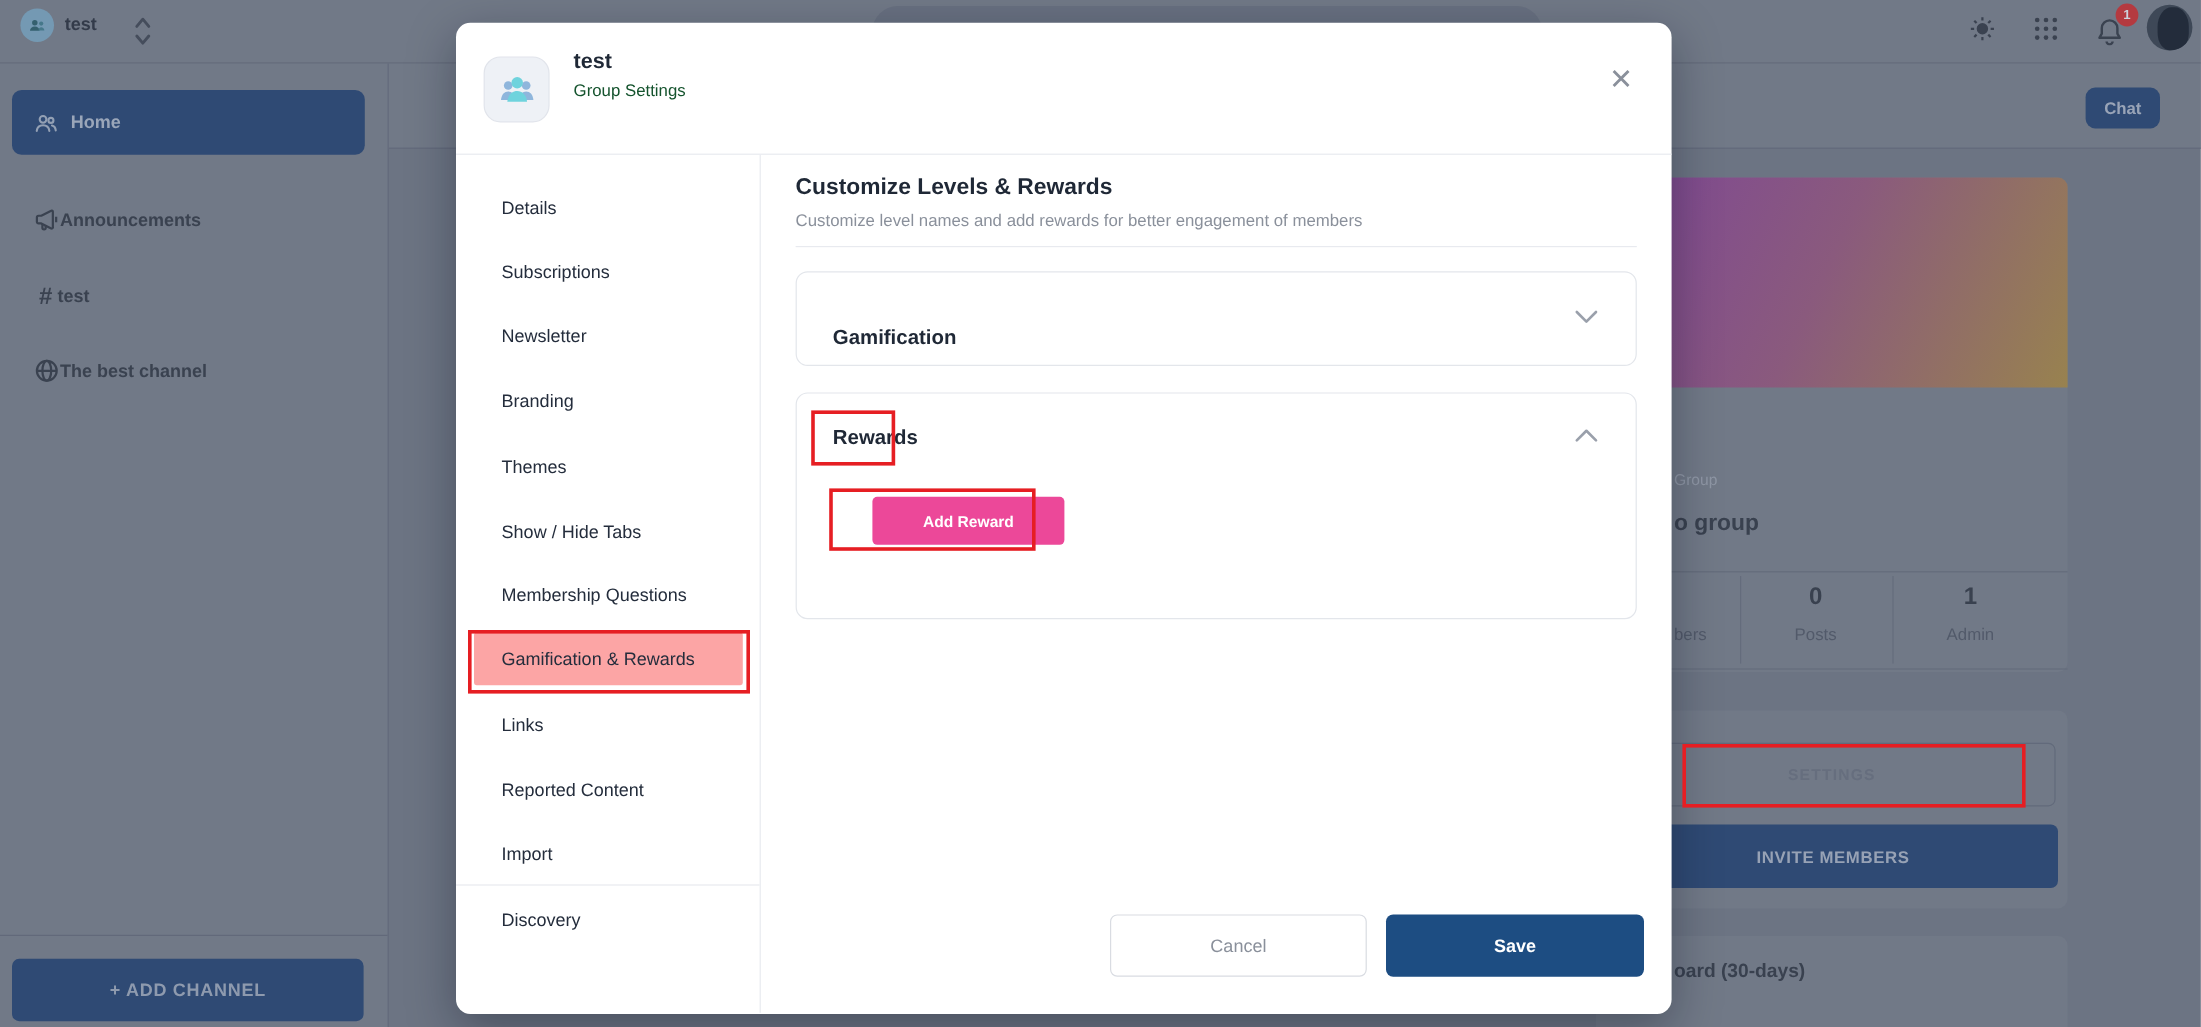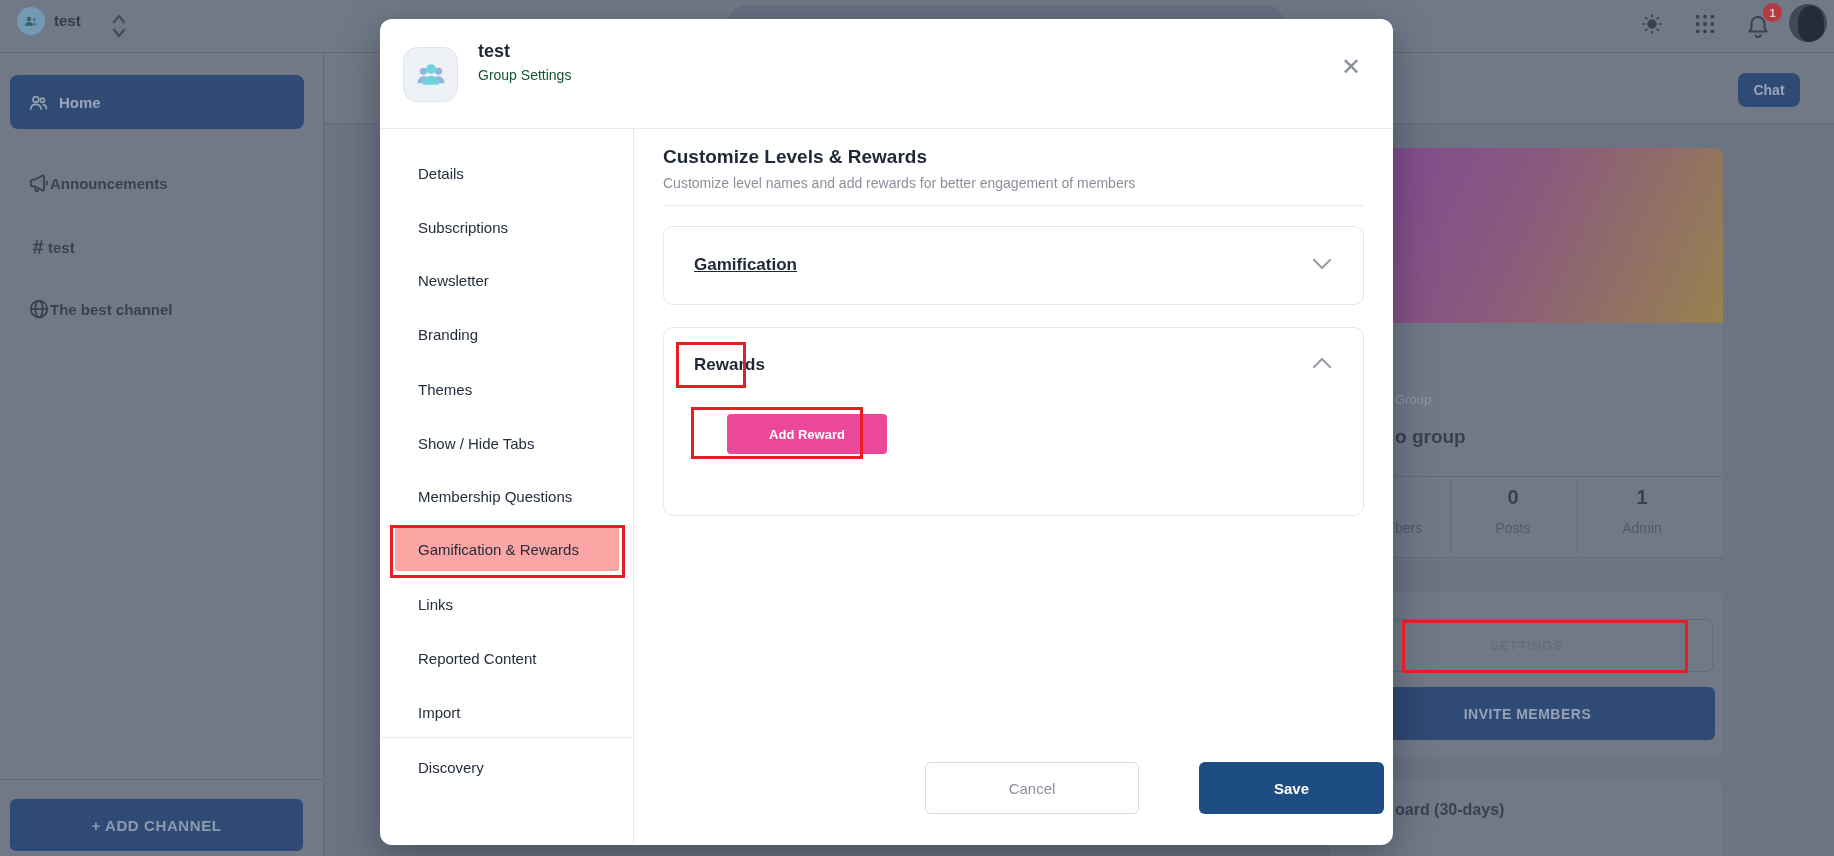--- a/index.html
+++ b/index.html
@@ -92,34 +92,34 @@
   .m-item.sel { left:15px; width:224px; padding-left:23px; background:#fca5a5; border-radius:2px; }
   .m-side-div { position:absolute; left:0; top:608px; width:253px; border-top:1px solid #e8eaef; }
   .m-content { position:relative; flex:1; }
   .c-heading { position:absolute; left:29px; top:17px; font-size:19px; font-weight:700; color:#1f2836; }
   .c-subheading { position:absolute; left:29px; top:46px; font-size:14px; color:#8a909b; }
   .c-div { position:absolute; left:29px; top:76px; width:701px; border-top:1px solid #e8eaef; }
   .acc { position:absolute; left:29px; width:701px; border:1px solid #e3e6eb; border-radius:10px; }
   #acc-gamification { top:97px; height:79px; }
   #acc-rewards { top:198px; height:189px; }
   .acc-title { position:absolute; left:30px; font-size:17px; font-weight:700; color:#1f2836; }
-  #acc-gamification .acc-title { top:28px;text-decoration:underline; }
+  #acc-gamification .acc-title { top:45px; }
   #acc-rewards .acc-title { top:27px; }
   .acc-chev { position:absolute; right:30px; cursor:pointer; }
   #acc-gamification .acc-chev { top:30px; }
   #acc-rewards .acc-chev { top:28px; }
   .add-reward { position:absolute; left:63px; top:86px; width:160px; height:40px;
     background:#ec4899; border:none; border-radius:4px; color:#fff; font-size:13px; font-weight:700;
     display:flex; align-items:center; justify-content:center; cursor:pointer;
     font-family:"Liberation Sans","DejaVu Sans",sans-serif; }
   .f-btn { position:absolute; top:633px; height:52px; border-radius:6px; font-size:15px;
     display:flex; align-items:center; justify-content:center; cursor:pointer;
     font-family:"Liberation Sans","DejaVu Sans",sans-serif; }
   .f-cancel { left:291px; width:214px; background:#fff; border:1px solid #d9dce2; color:#8a909b; }
-  .f-save { left:521px; width:185px; background:#1d4d82; border:none; color:#fff; font-weight:700;margin-left:44px; }
+  .f-save { left:521px; width:215px; background:#1d4d82; border:none; color:#fff; font-weight:700; }
 
   
   .anno { position:absolute; border:3px solid #e61e23; z-index:30; pointer-events:none; }
   #anno-rewards { left:676px; top:342px; width:70px; height:46px; }
   #anno-add-reward { left:691px; top:407px; width:172px; height:52px; }
   #anno-menu-item { left:390px; top:525px; width:235px; height:53px; }
   #anno-settings { left:1402px; top:620px; width:286px; height:53px; }
 
   svg { display:block; }
 </style>

